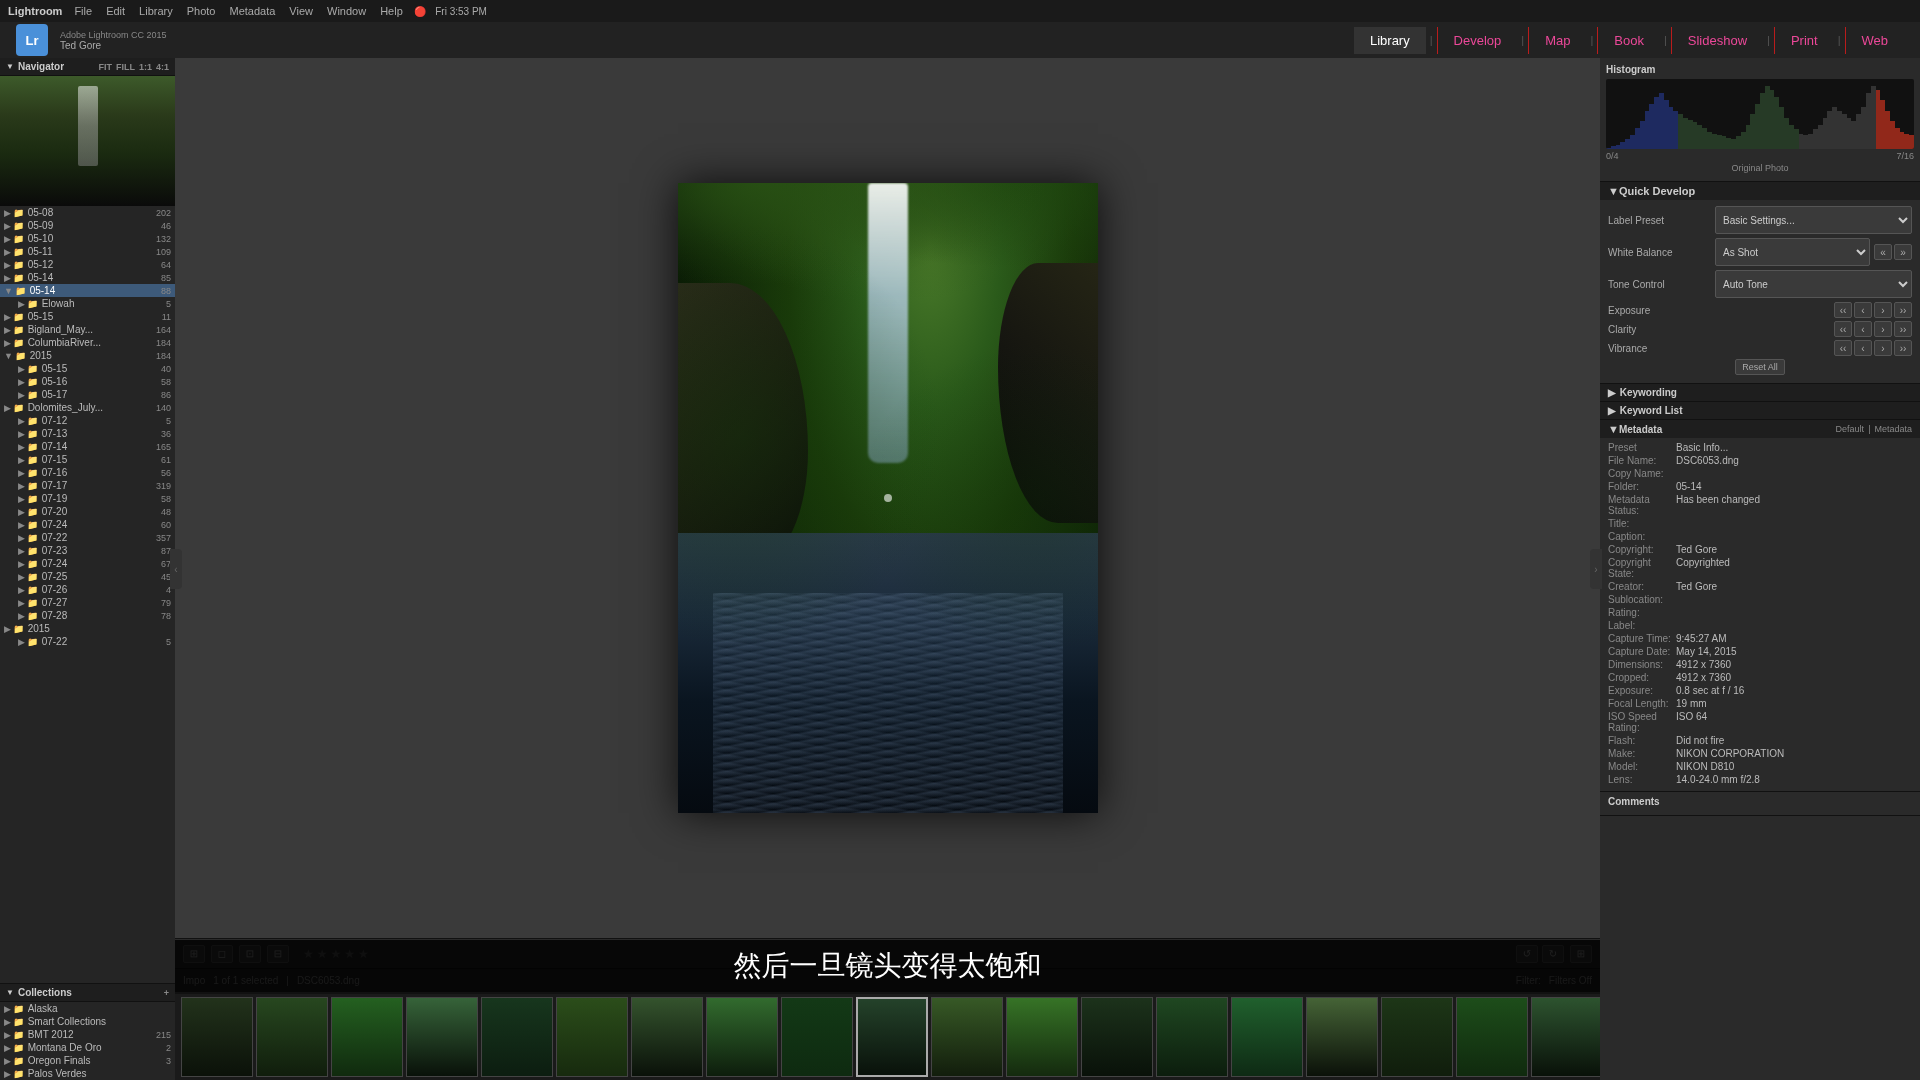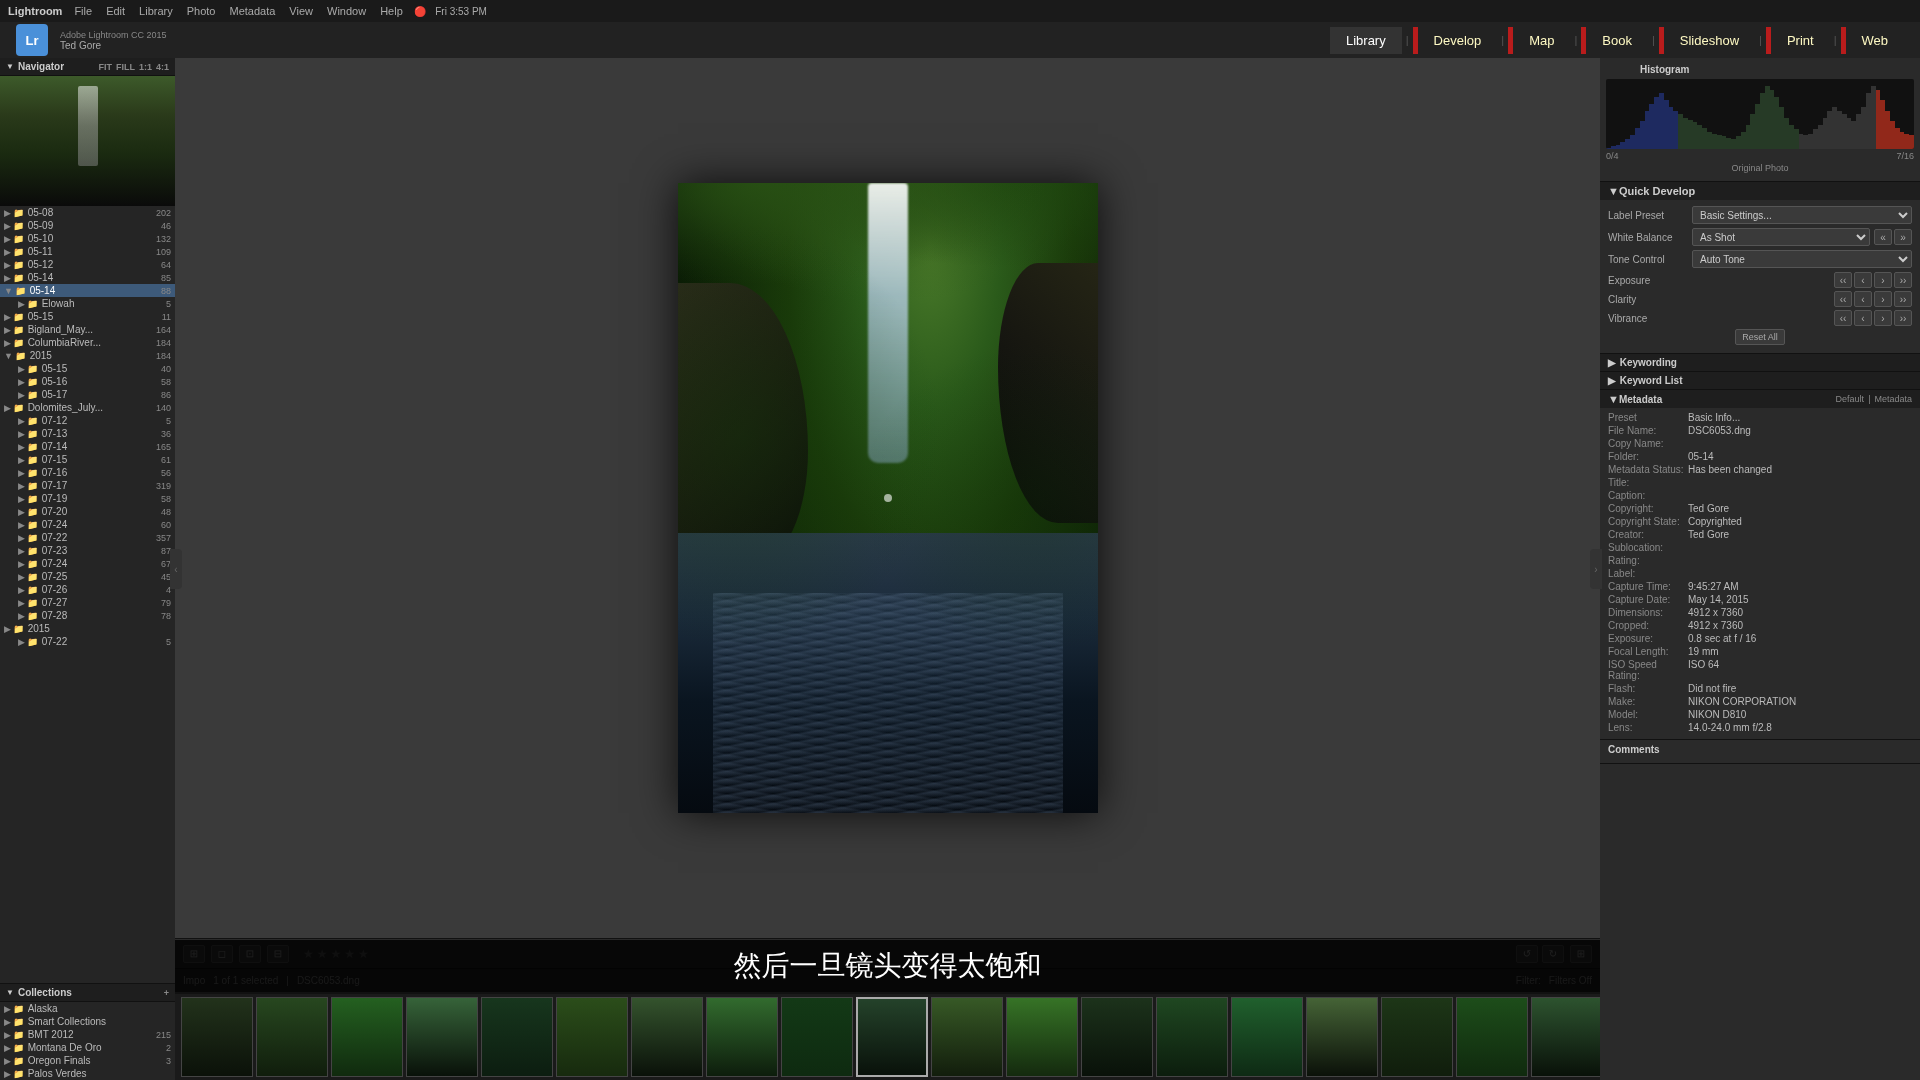--- a/index.html
+++ b/index.html
@@ -56,23 +56,23 @@
       margin-right: 12px;
       flex-shrink: 0;
     }
     .user-info { color: #aaa; font-size: 10px; margin-right: 20px; flex-shrink: 0; }
     .user-info .app-version { color: #888; font-size: 9px; }
     .nav-spacer { flex: 1; }
     .nav-tabs { display: flex; gap: 0; align-items: center; }
     .nav-tab {
       padding: 6px 16px;
       cursor: pointer;
-      color: #fef9c3;
+      color: #ec4899;
       font-size: 13px;
-      border-left: 5px solid #b91c1c;
+      border-left: 1px solid #b91c1c;
     }
     .nav-tab:first-child { border-left: none; }
     .nav-tab.active { color: #fff; background: #333; }
     .nav-separator { color: #555; padding: 0 4px; }
 
     
     .left-panel {
       width: 175px;
       background: #2a2a2a;
       display: flex;
@@ -387,21 +387,20 @@
     
     .histogram-section {
       padding: 6px;
       border-bottom: 1px solid #111;
     }
     .histogram-title {
       font-size: 10px;
       color: #ccc;
       font-weight: 600;
       margin-bottom: 4px;
-      margin-left: 34px;
     }
     .histogram-graph {
       height: 70px;
       background: #111;
       position: relative;
       overflow: hidden;
       border-radius: 2px;
     }
     .hist-bars {
       position: absolute;
@@ -449,21 +448,22 @@
     }
     .qd-label { font-size: 10px; color: #aaa; width: 80px; flex-shrink: 0; }
     .qd-select {
       flex: 1;
       background: #3a3a3a;
       border: 1px solid #555;
       color: #ccc;
       font-size: 10px;
       padding: 1px 3px;
       border-radius: 2px;
-      height: 18px;
+      height: 28px;
+      margin-left: 23px;
     }
     .qd-adj-btns { display: flex; gap: 2px; }
     .qd-btn {
       width: 18px;
       height: 16px;
       background: #3a3a3a;
       border: 1px solid #555;
       color: #aaa;
       font-size: 10px;
       cursor: pointer;
@@ -517,21 +517,21 @@
     }
     .metadata-title { font-size: 10px; font-weight: 600; color: #ccc; flex: 1; }
     .metadata-tabs { display: flex; gap: 4px; font-size: 9px; color: #888; }
     .metadata-content { padding: 4px 8px; }
     .meta-row {
       display: flex;
       align-items: flex-start;
       margin-bottom: 2px;
       font-size: 10px;
     }
-    .meta-key { color: #888; width: 80px; flex-shrink: 0; }
+    .meta-key { color: #888; width: 68px; flex-shrink: 0; }
     .meta-val { color: #bbb; flex: 1; word-break: break-all; }
 
     
     .comments-section {
       border-bottom: 1px solid #111;
       padding: 4px 8px;
     }
     .comments-header {
       font-size: 10px;
       font-weight: 600;

